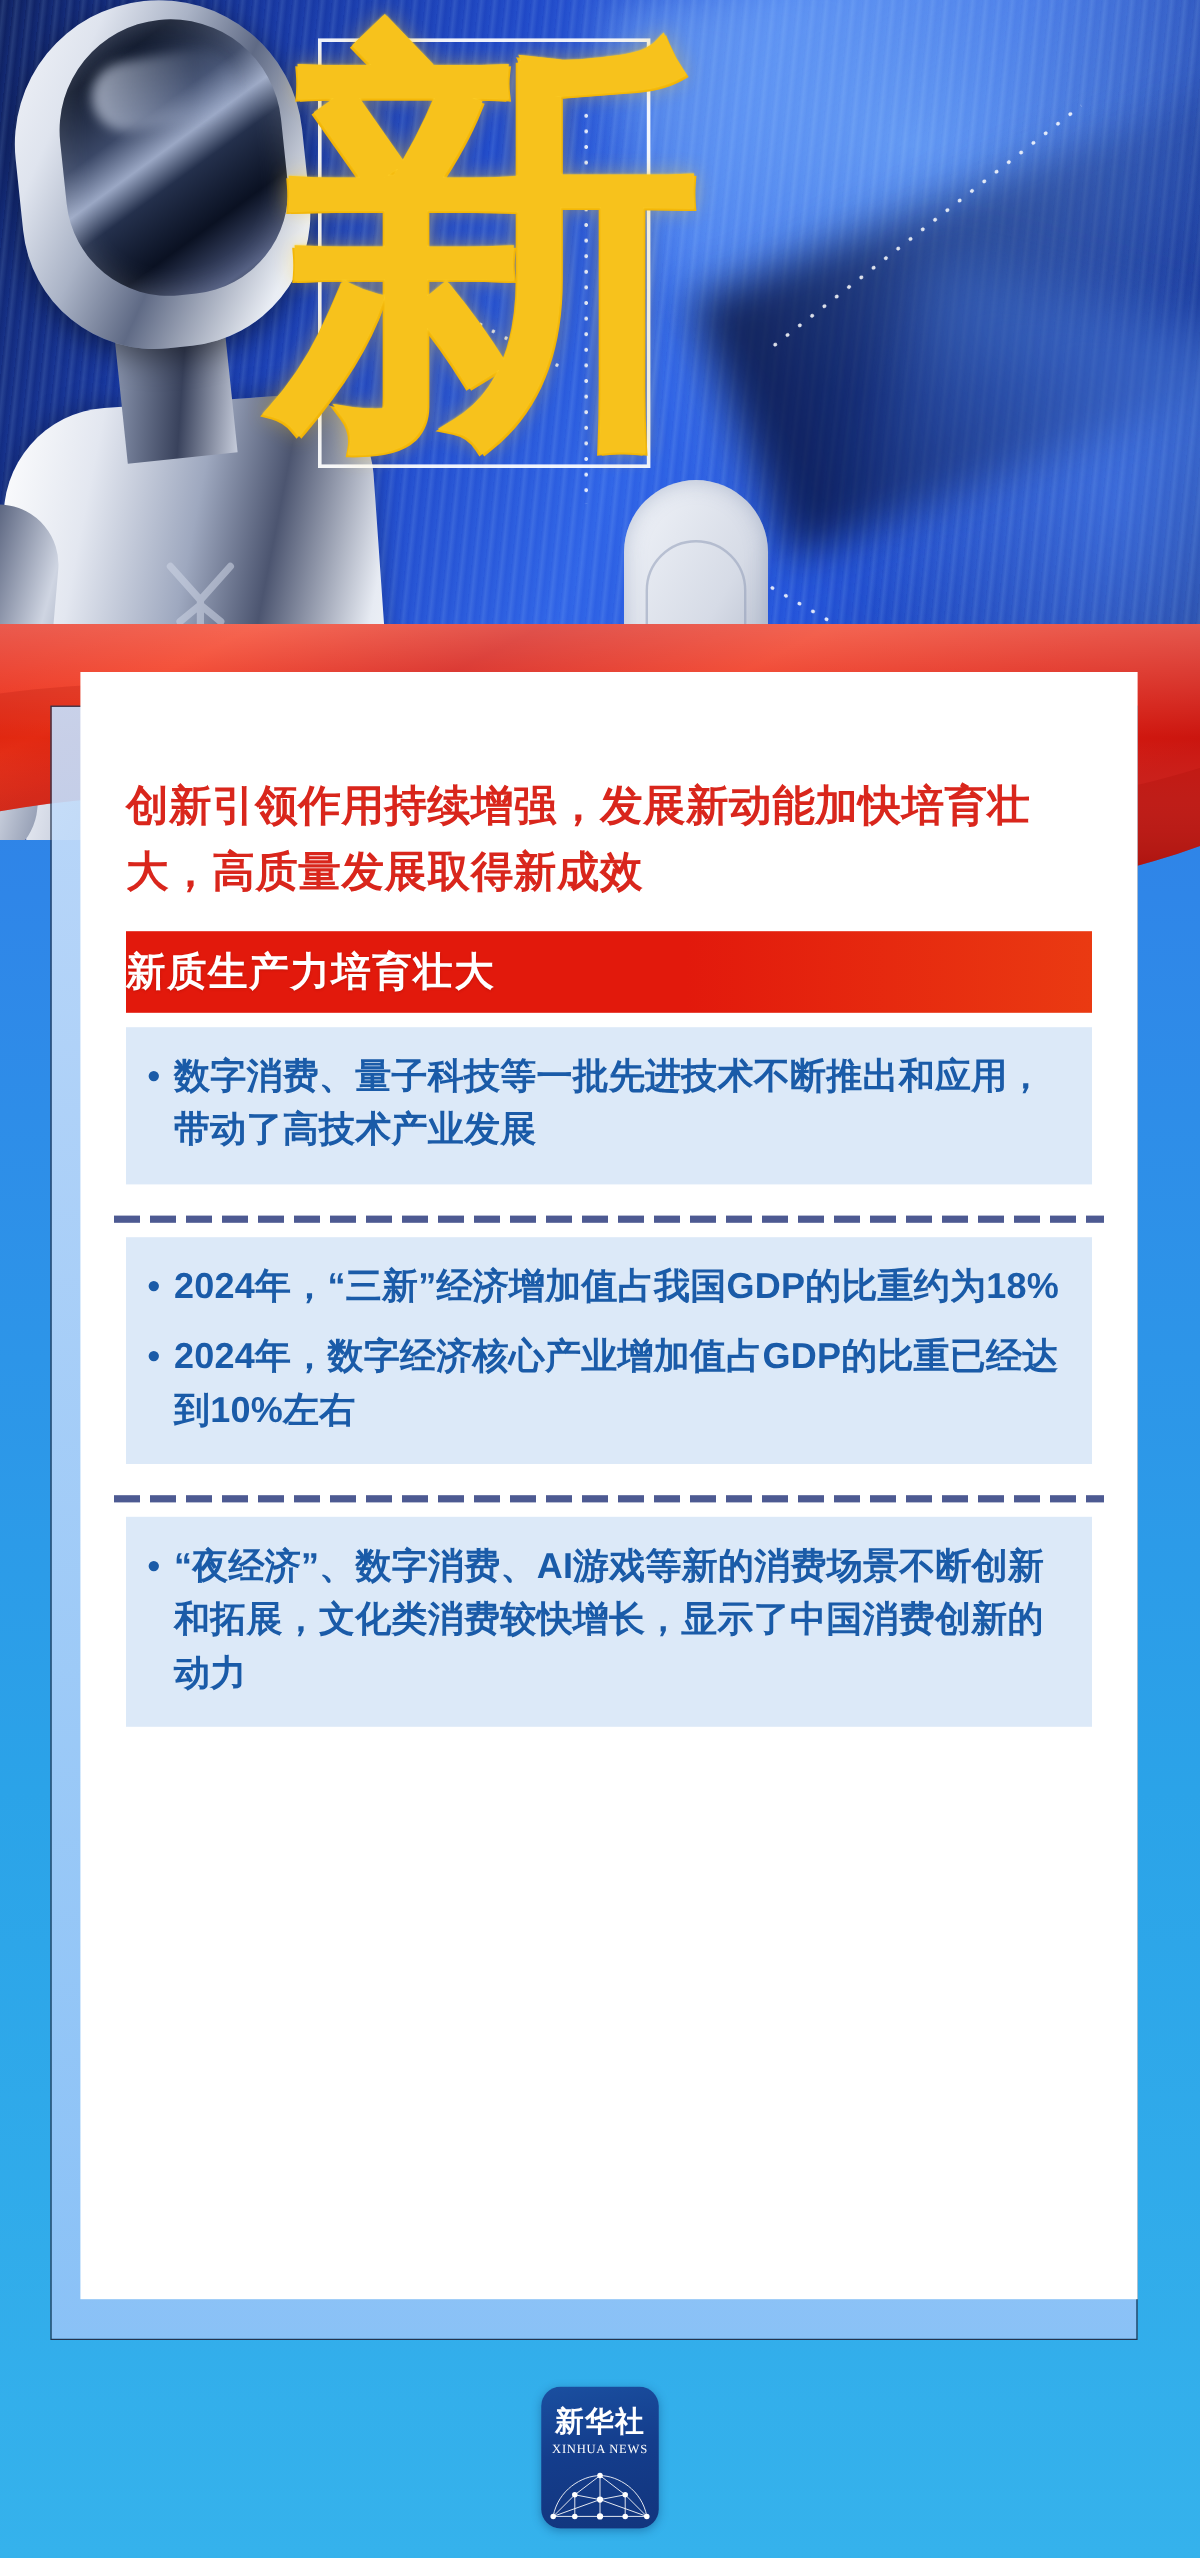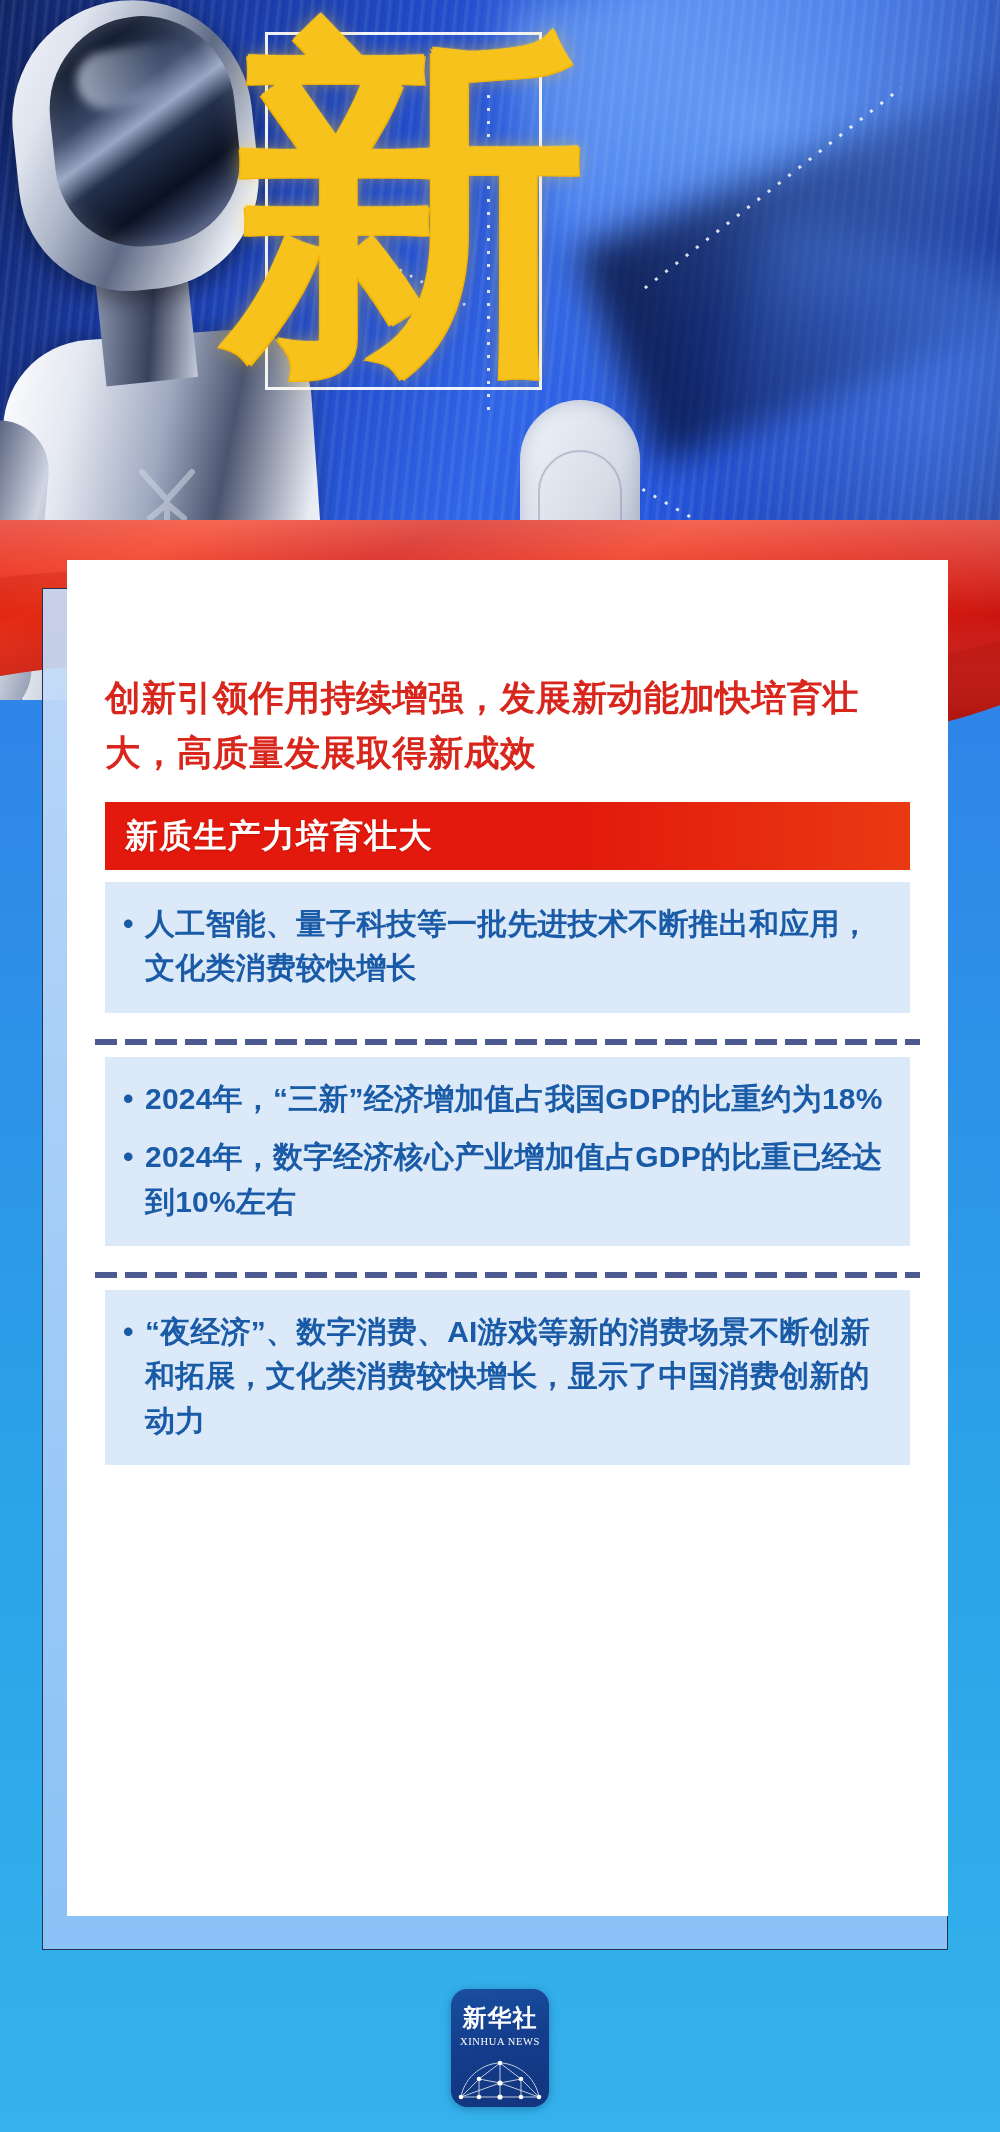--- a/index.html
+++ b/index.html
@@ -193,39 +193,38 @@
   .card {
     position: absolute;
     left: 67px; top: 560px;
     width: 881px; height: 1356px;
     background: #ffffff;
     z-index: 6;
     padding: 0 28px;
   }
 
   .headline {
-    margin-top: 110px;
+    margin-top: 84px;
     color: #d9261c;
     font-family: "DejaVu Serif", "Liberation Serif", serif;
     font-weight: 700;
     font-size: 35.5px;
     line-height: 1.55;
     letter-spacing: .4px;
     padding: 0 10px;
   }
 
   .section { padding: 0 10px; }
 
   .sec-banner {
     margin-top: 22px;
     height: 68px;
     background: linear-gradient(90deg, #e2190c 0%, #e2190c 58%, #ea3a12 100%);
     display: flex;
     align-items: center;
-    padding-left: 20px;
   }
   .sec-banner-title {
     color: #ffffff;
     font-size: 33px;
     font-weight: 700;
     letter-spacing: 1.2px;
     text-shadow: 0 1px 2px rgba(110,0,0,.25);
   }
 
   .sec-body {
@@ -361,21 +360,21 @@
 
   <div class="headline">创新引领作用持续增强，发展新动能加快培育壮大，高质量发展取得新成效</div>
 
   <div class="section">
     <div class="sec-banner">
       <span class="sec-banner-title">新质生产力培育壮大</span>
     </div>
     <div class="sec-body">
       <div class="bullet">
         <span class="bullet-dot">•</span>
-        <span class="bullet-text">人工智能、量子科技等一批先进技术不断推出和应用，文化类消费较快增长</span>
+        <span class="bullet-text">数字消费、量子科技等一批先进技术不断推出和应用，带动了高技术产业发展</span>
       </div>
     </div>
   </div>
 
   <div class="divider"></div>
 
   <div class="section">
     <div class="sec-body">
       <div class="bullet">
         <span class="bullet-dot">•</span>

